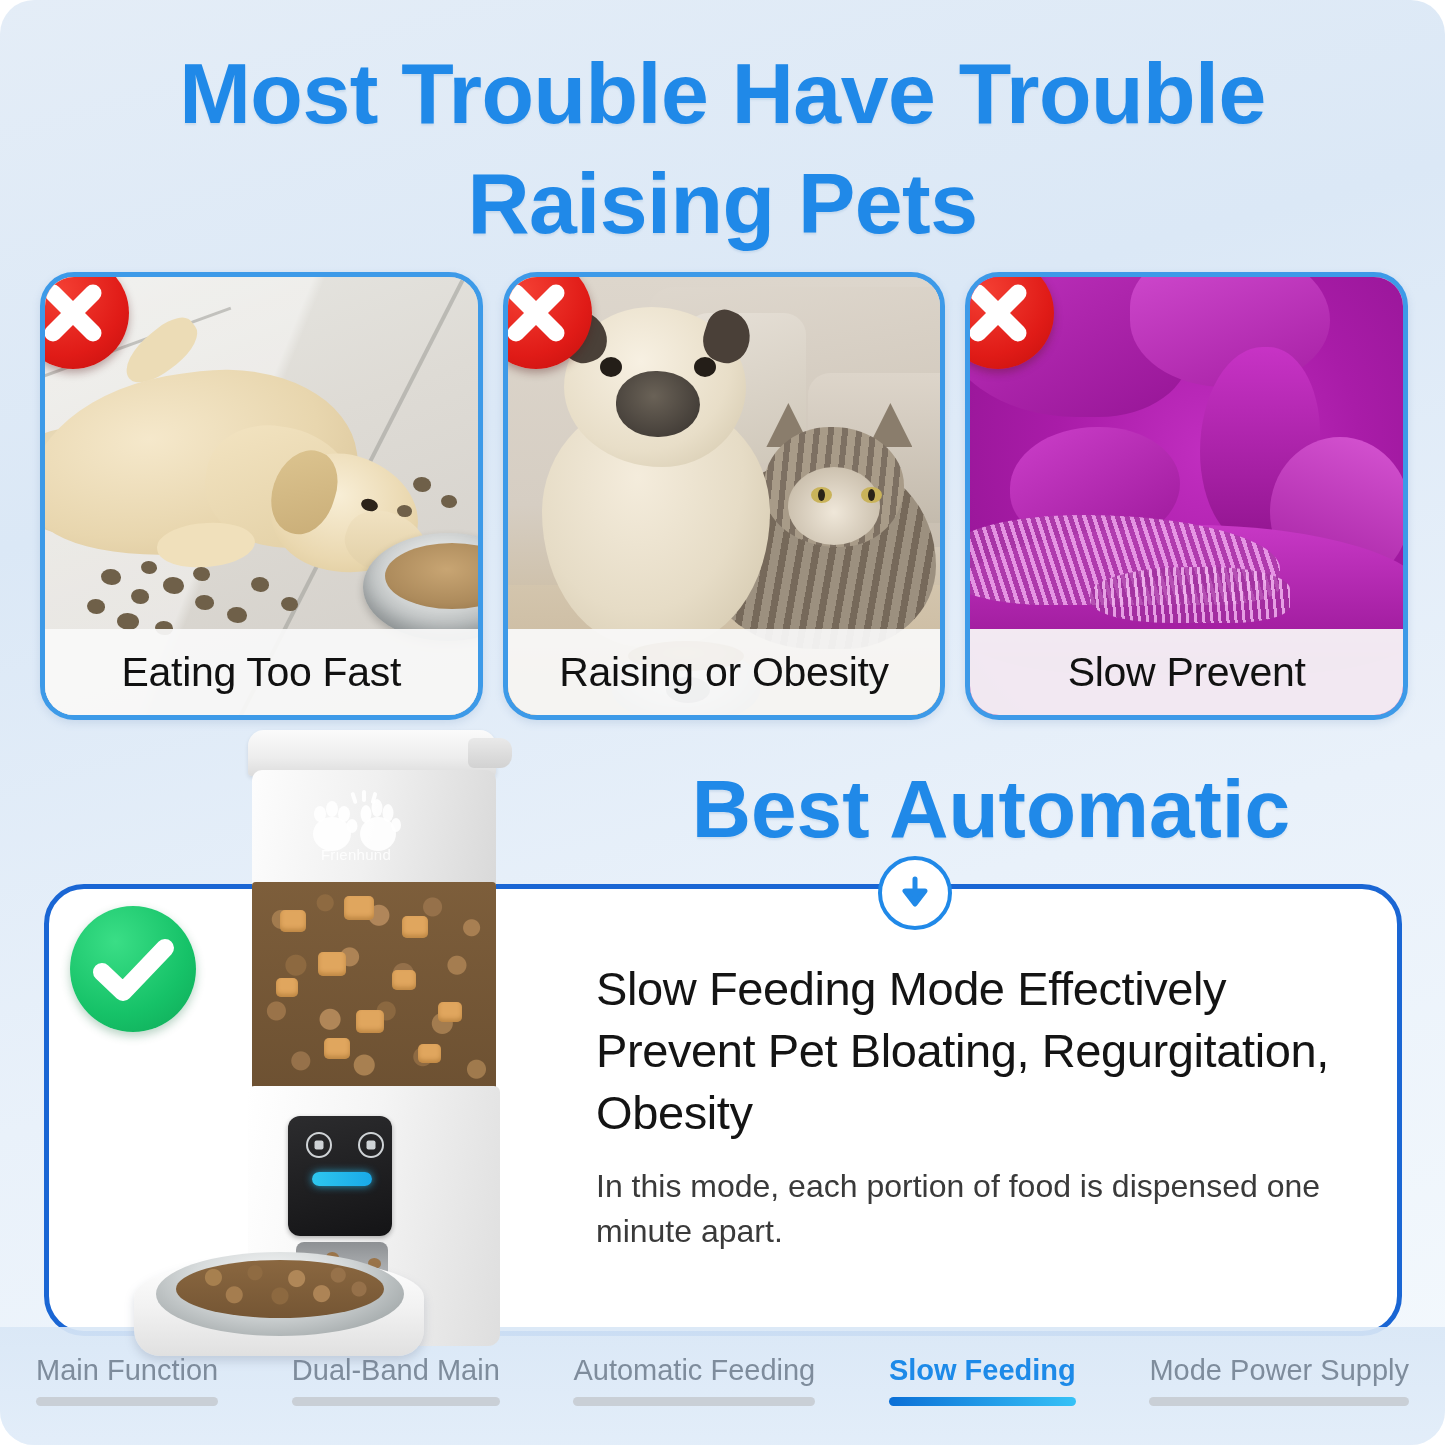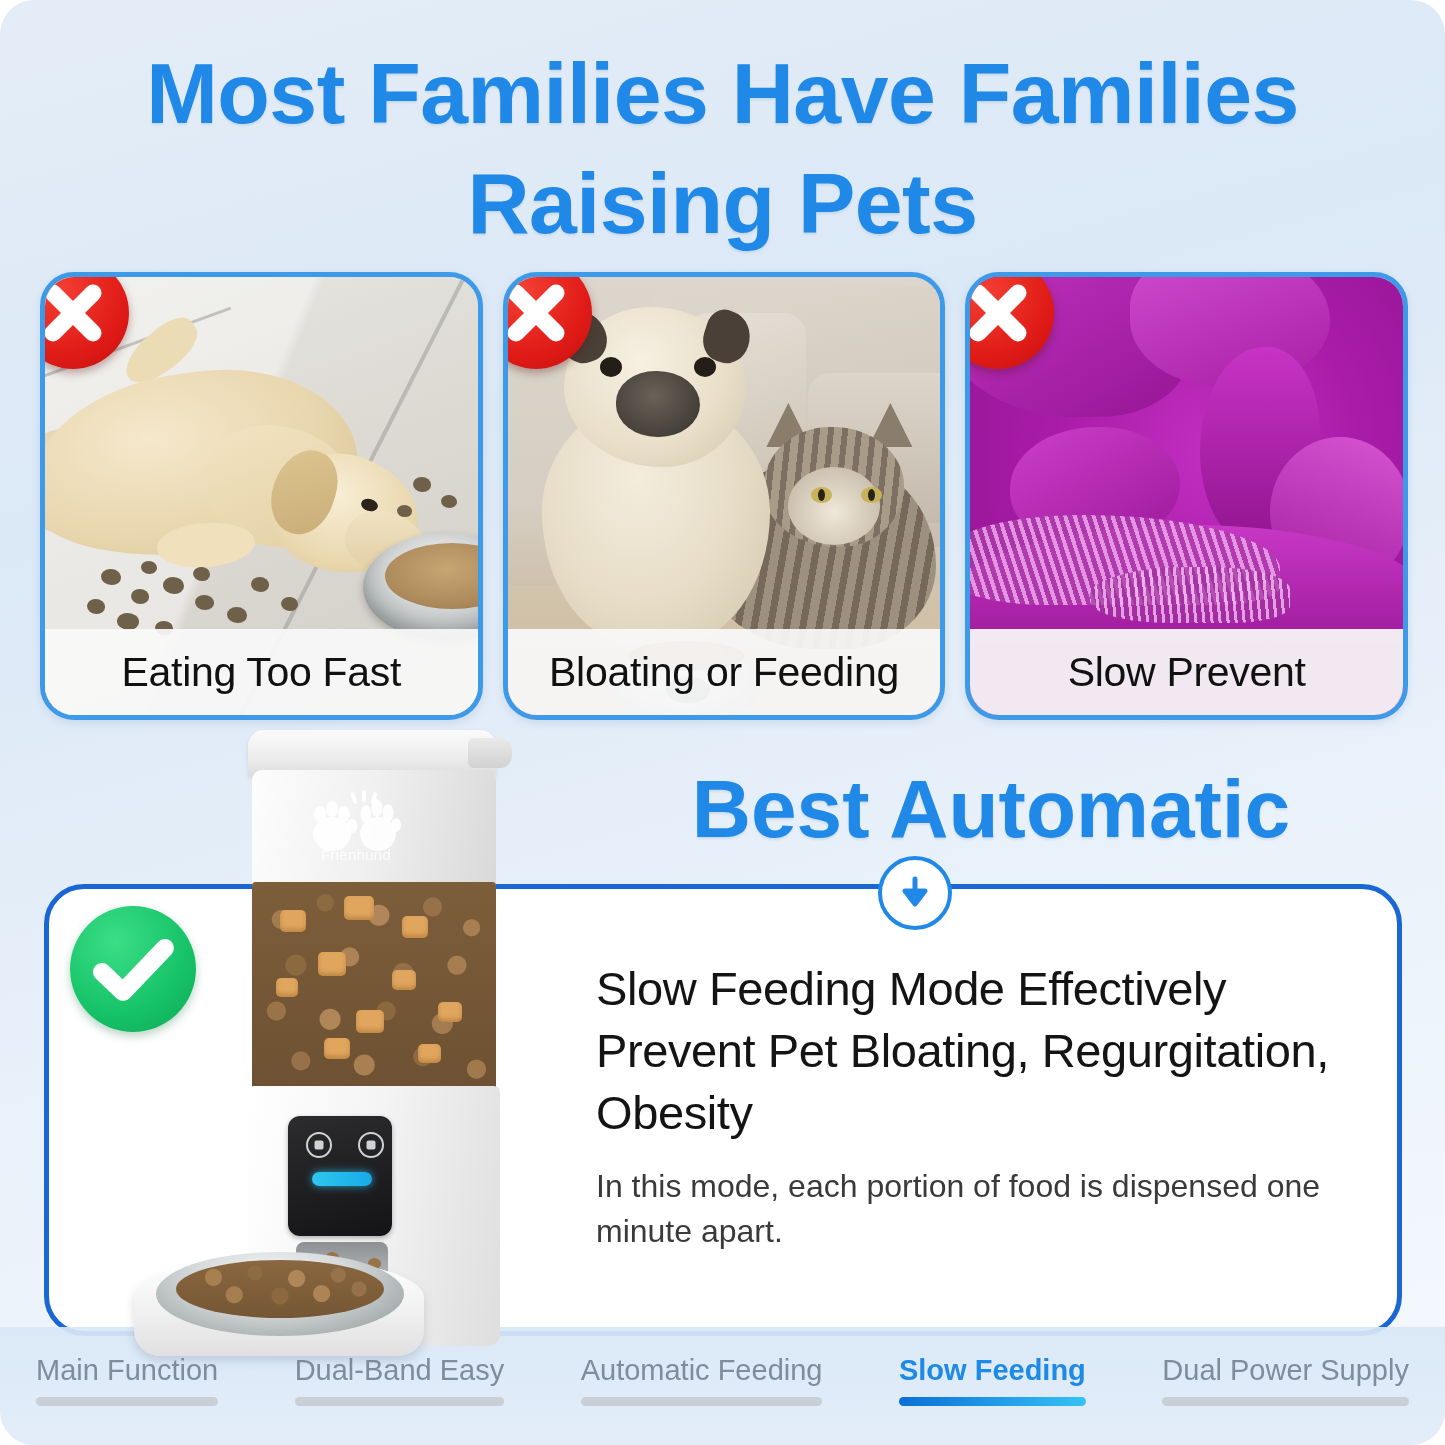--- a/index.html
+++ b/index.html
@@ -288,21 +288,21 @@
   .tab-underline { width:100%; min-width:150px; height:9px; border-radius:5px; background:#c9cfd6; }
   .tab.active .tab-label { color:#1d8ae8; font-weight:bold; }
   .tab.active .tab-underline { background: linear-gradient(90deg,#0b6fd6,#36c2f7); }
 </style>
 </head>
 <body>
 
 <div id="page">
 
   <div class="title">
-    <span>Most Families Have Families</span>
+    <span>Most Trouble Have Trouble</span>
     <span class="l2">Raising Pets</span>
   </div>
 
   <div class="cards">
 
     <div class="card">
       <div class="card-photo">
         <div class="tile-floor"></div>
         <div class="tile-line tl1"></div>
         <div class="tile-line tl2"></div>
@@ -371,21 +371,21 @@
         <div class="mid-bowl-logo"></div>
       </div>
       <div class="xbadge">
         <svg viewBox="0 0 112 112" width="112" height="112" aria-hidden="true">
           <g stroke="#ffffff" stroke-width="17" stroke-linecap="round">
             <line x1="36" y1="36" x2="76" y2="76"></line>
             <line x1="76" y1="36" x2="36" y2="76"></line>
           </g>
         </svg>
       </div>
-      <div class="card-caption">Bloating or Feeding</div>
+      <div class="card-caption">Raising or Obesity</div>
     </div>
 
     <div class="card">
       <div class="card-photo">
         <div class="purple-bg"></div>
         <div class="pb pb1"></div>
         <div class="pb pb2"></div>
         <div class="pb pb3"></div>
         <div class="pb pb4"></div>
         <div class="pb pb5"></div>
@@ -481,30 +481,30 @@
 
   <div class="sol-head">Slow Feeding Mode Effectively Prevent Pet Bloating, Regurgitation, Obesity</div>
   <div class="sol-sub">In this mode, each portion of food is dispensed one minute apart.</div>
 
   <div class="tabbar">
     <div class="tab">
       <div class="tab-label">Main Function</div>
       <div class="tab-underline"></div>
     </div>
     <div class="tab">
-      <div class="tab-label">Dual-Band Easy</div>
+      <div class="tab-label">Dual-Band Main</div>
       <div class="tab-underline"></div>
     </div>
     <div class="tab">
       <div class="tab-label">Automatic Feeding</div>
       <div class="tab-underline"></div>
     </div>
     <div class="tab active">
       <div class="tab-label">Slow Feeding</div>
       <div class="tab-underline"></div>
     </div>
     <div class="tab">
-      <div class="tab-label">Dual Power Supply</div>
+      <div class="tab-label">Mode Power Supply</div>
       <div class="tab-underline"></div>
     </div>
   </div>
 
 </div>
 
 </body></html>

